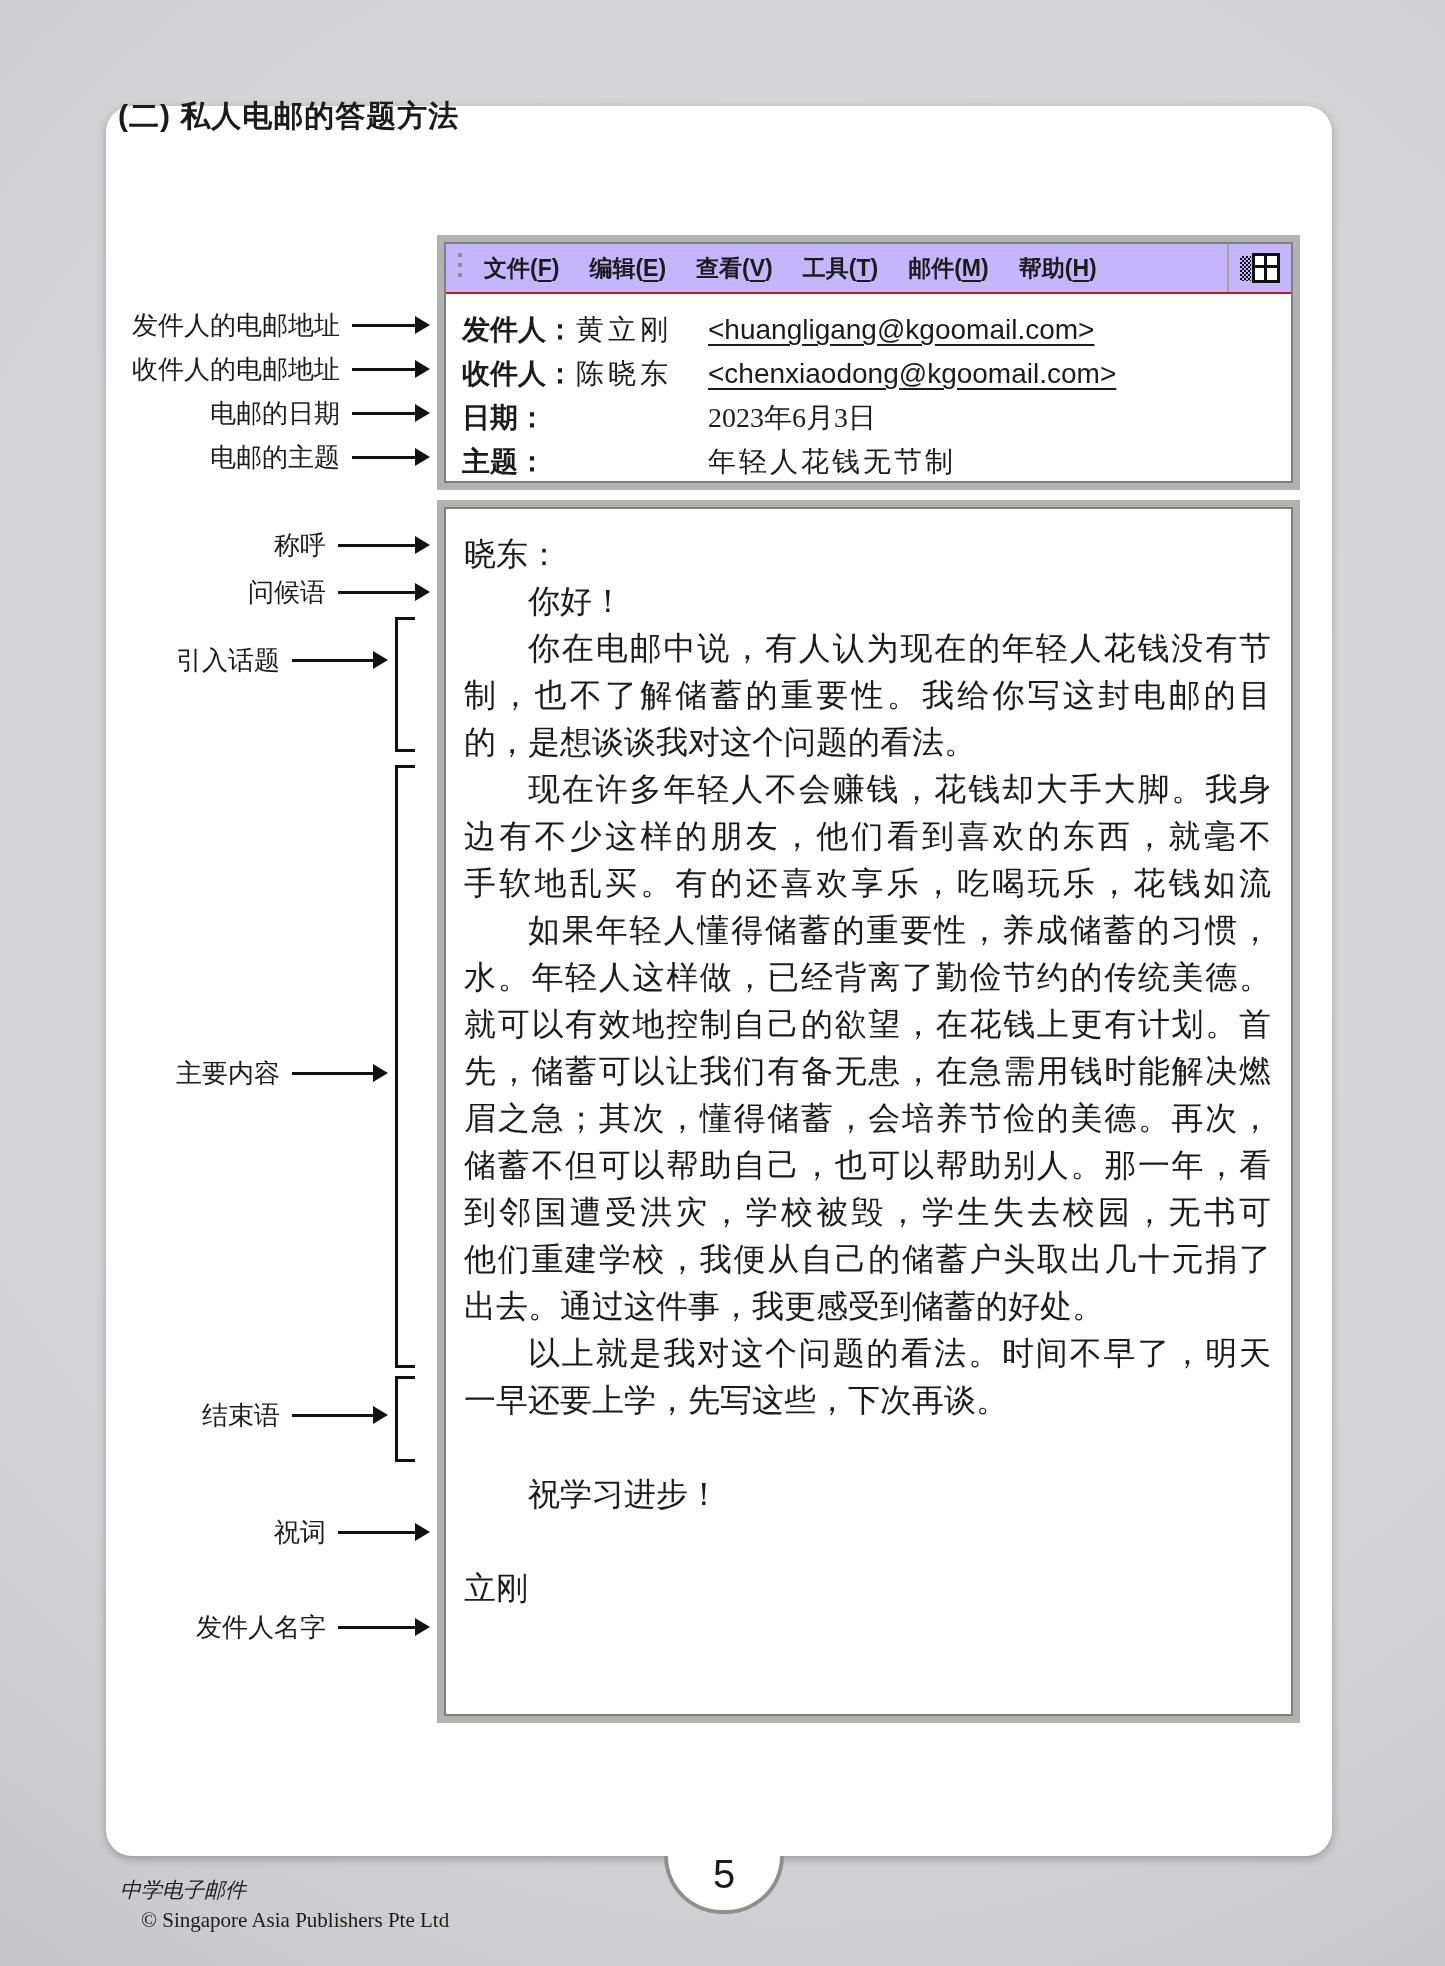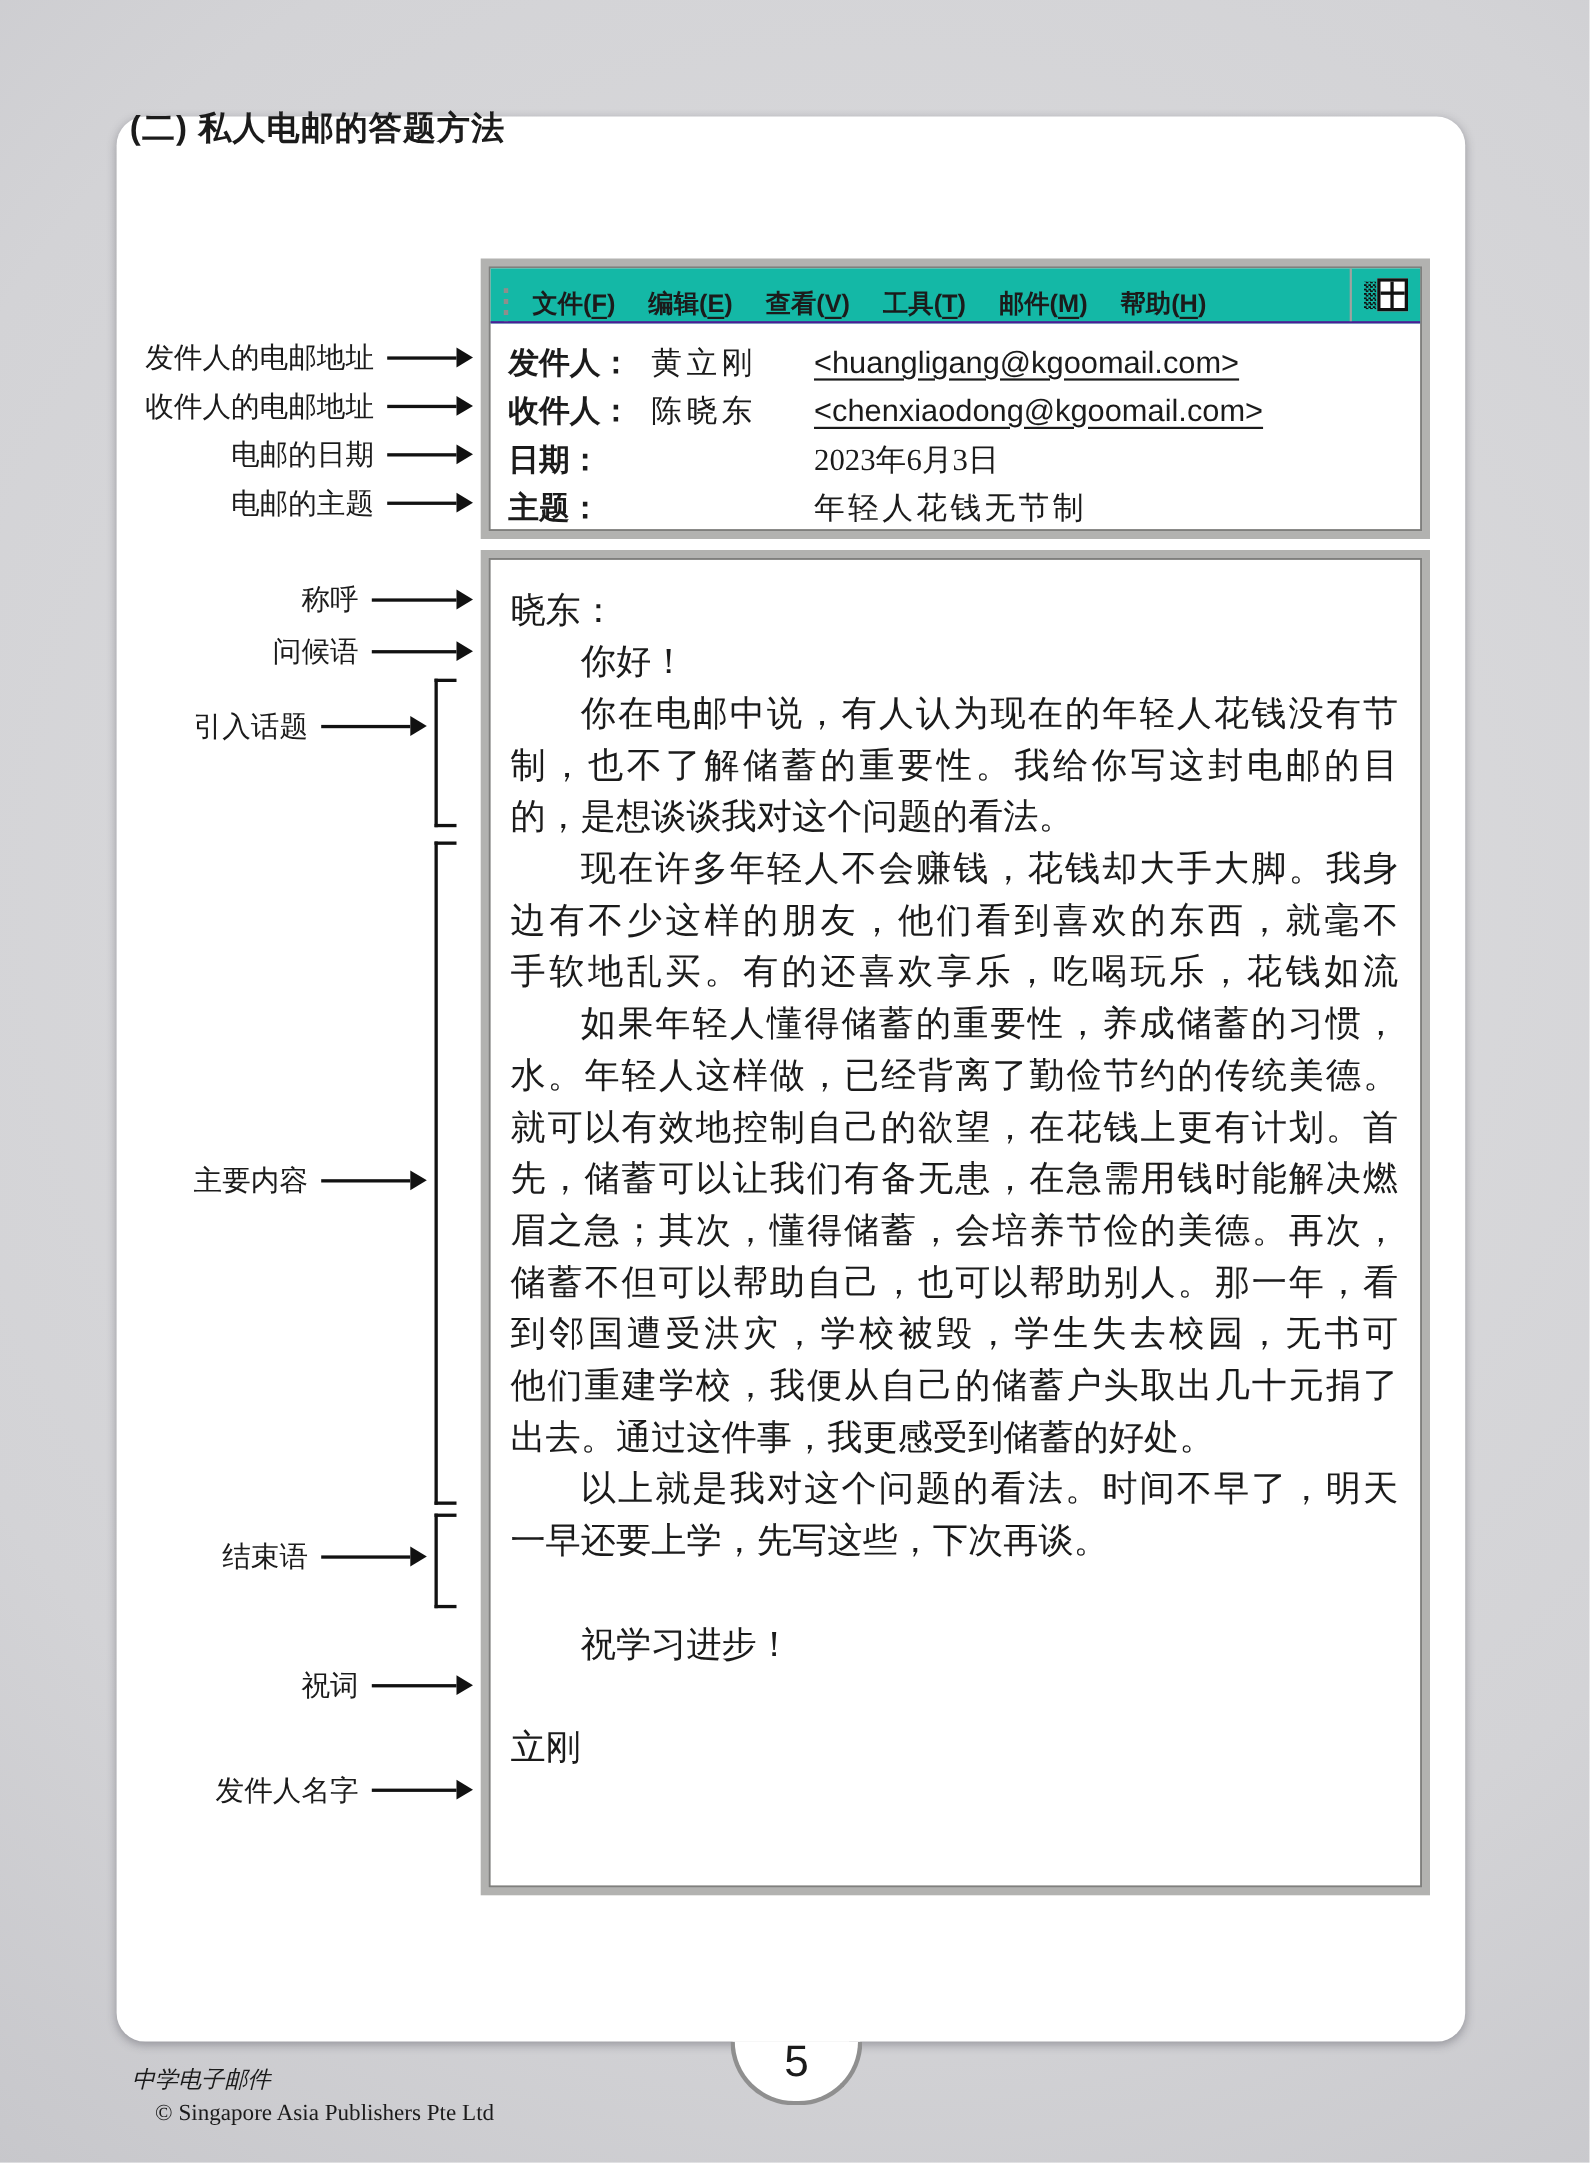--- a/index.html
+++ b/index.html
@@ -19,22 +19,22 @@
   }
   
   .win{
     position:absolute; left:444px; width:849px; background:#fff;
     border:2px solid #7f7f7d; box-shadow:0 0 0 7px #b2b2b0; box-sizing:border-box;
   }
   .win-header{ top:242px; height:241px; }
   .win-body{ top:507px; height:1209px; }
   
   .menubar{
-    height:48px; background:#14b8a6; border-bottom:2px solid #4c1d95;
-    display:flex; align-items:flex-end; padding:0 0 0 12px;
+    height:48px; background:#c4b5fd; border-bottom:2px solid #b91c1c;
+    display:flex; align-items:center; padding:0 0 0 12px;
   }
   .handle{
     width:4px; height:30px; margin-right:22px;
     background:repeating-linear-gradient(180deg,#8e8e8c 0 4px, transparent 4px 10px);
   }
   .menu-items{ display:flex; gap:30px; font-size:23px; font-weight:bold; white-space:nowrap;}
   .mi{ cursor:default; }
   .mi u{ text-decoration-thickness:2px; text-underline-offset:4px; }
   .iconcell{
     margin-left:auto; align-self:stretch; width:62px;
@@ -50,21 +50,21 @@
     background:#fff; border:3px solid #111;
   }
   .winlogo .pane:before{
     content:""; position:absolute; left:0; right:0; top:9px; height:3px; background:#111;
   }
   .winlogo .pane:after{
     content:""; position:absolute; top:0; bottom:0; left:9px; width:3px; background:#111;
   }
   
   .fields{ padding:14px 0 0 16px; }
-  .frow{ display:flex; height:44px; align-items:center; font-size:28px;gap:16px; }
+  .frow{ display:flex; height:44px; align-items:center; font-size:28px; }
   .flabel{ font-weight:bold; width:114px; }
   .fname{ font-family:"Liberation Serif", serif; width:132px; letter-spacing:4px; }
   .fval{ font-family:"Liberation Serif", serif; }
   .femail{
     font-size:28px; text-decoration:underline;
     text-decoration-thickness:2px; text-underline-offset:5px;
   }
   
   .letter{
     padding:22px 20px 0 18px;

